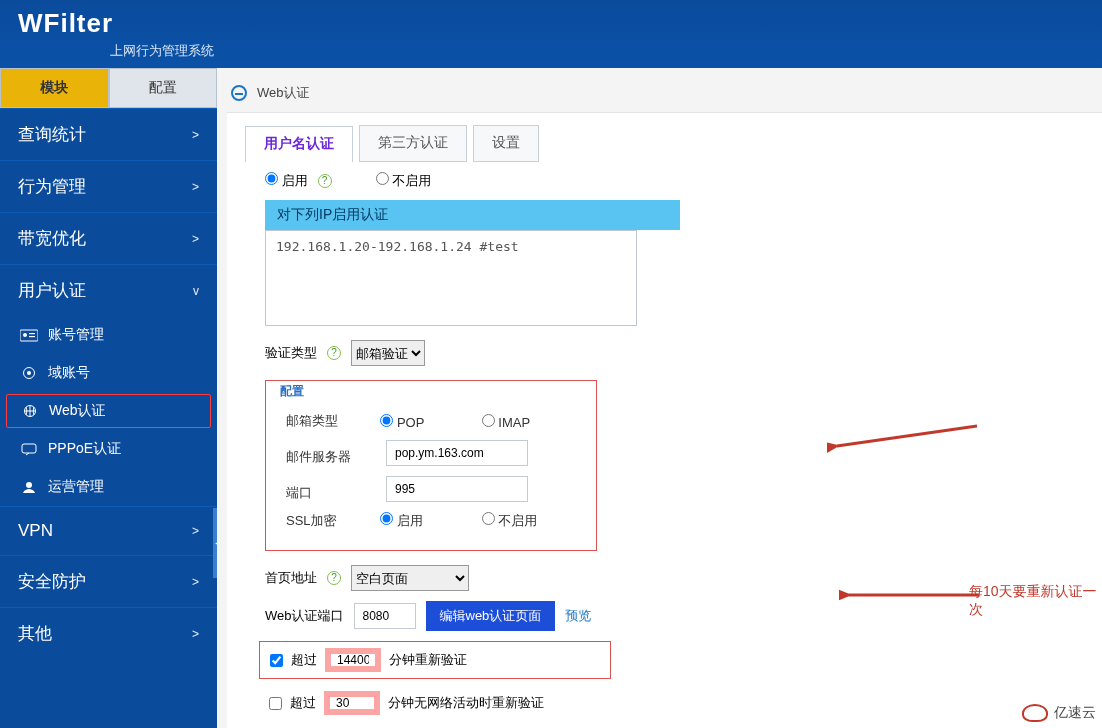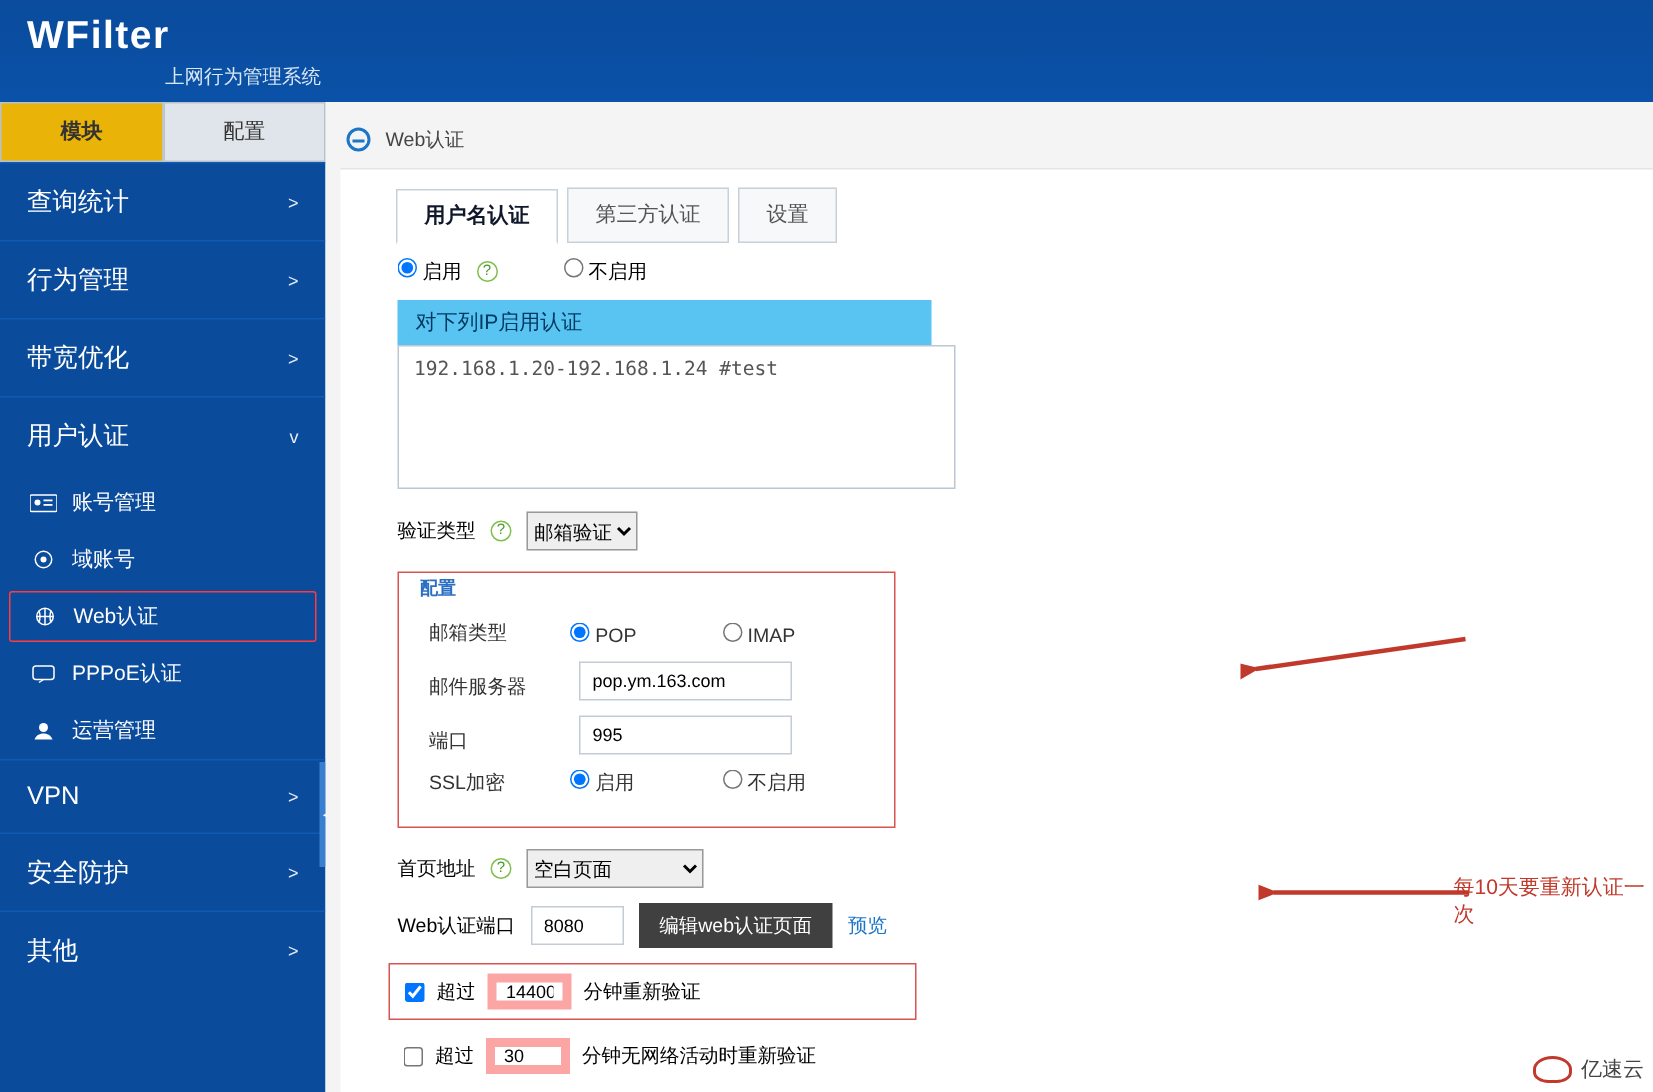--- a/index.html
+++ b/index.html
@@ -27,38 +27,38 @@
 
 .main { flex:1; background:#f4f4f4; padding:8px 0 0 10px; position:relative; overflow:hidden; }
 .breadcrumb { display:flex; align-items:center; gap:10px; padding:8px 4px 10px 4px; }
 .breadcrumb .globe { width:16px; height:16px; border:2px solid #1c76c8; border-radius:50%; display:inline-block; position:relative; }
 .breadcrumb .globe::after { content:""; position:absolute; left:2px; right:2px; top:6px; border-top:2px solid #1c76c8; }
 .bc-text { font-size:13px; color:#444; }
 
 .panel { background:#fff; padding:12px 18px 24px 18px; border-top:1px solid #e4e4e4; min-height:520px; position:relative; }
 .tabs { display:flex; gap:6px; margin-bottom:8px; }
 .tab { padding:8px 18px; border:1px solid #c8d0d8; background:#f6f8fa; font-size:14px; color:#555; cursor:pointer; }
-.tab.active { background:#fff; color:#0f172a; border-bottom:2px solid #fff; font-weight:600; position:relative; top:1px;margin-left:19px; }
+.tab.active { background:#fff; color:#6d28d9; border-bottom:2px solid #fff; font-weight:600; position:relative; top:1px; }
 
 .formrow { display:flex; align-items:center; gap:10px; margin:10px 20px; font-size:13px; }
-.sect-hdr { background:#59c4f1; color:#003a63; padding:6px 12px; font-size:14px; margin:4px 28px 0 20px; width:356px; }
+.sect-hdr { background:#59c4f1; color:#003a63; padding:6px 12px; font-size:14px; margin:4px 28px 0 20px; width:415px; }
 .ipbox { width:372px; height:96px; border:1px solid #bcc7d1; margin:0 20px; padding:8px 10px; font-family:Consolas,monospace; font-size:13px; color:#555; resize:none; }
 
 .cfg-box { border:1px solid #d9534f; margin:14px 20px; width:332px; padding:4px 14px 10px 14px; position:relative; }
 .cfg-title { color:#2b6fc4; font-size:12px; font-weight:600; position:relative; top:-2px; }
 .cfg-row { display:flex; align-items:flex-end; margin:10px 6px; font-size:13px; }
 .cfg-row label { width:100px; color:#333; }
 .tinput { border:1px solid #c3ccd5; height:26px; padding:0 8px; font-size:12px; width:142px; }
 select { border:1px solid #999; height:26px; font-size:13px; }
 
 .reauth-box { border:1px solid #d9534f; margin:6px 14px; width:352px; padding:6px 10px; display:flex; align-items:center; gap:8px; font-size:13px; }
 .noborder { border:none; margin-left:24px; padding-top:6px; display:flex; align-items:center; gap:8px; font-size:13px; }
 .mini { width:56px; height:24px; border:6px solid #fca5a5; padding:0 6px; font-size:12px; }
 
-.btn-primary { background:#404040; color:#fff; border:none; padding:6px 14px; font-size:13px; cursor:pointer; }
+.btn-primary { background:#1d4ed8; color:#fff; border:none; padding:6px 14px; font-size:13px; cursor:pointer; }
 .link { color:#1c76c8; font-size:13px; cursor:pointer; }
 
 .annot { position:absolute; color:#c0392b; font-size:14px; }
 .arrow { position:absolute; }
 .help { display:inline-block; width:14px; height:14px; border:1px solid #7fbf4d; border-radius:50%; text-align:center; font-size:10px; color:#4a9a28; line-height:12px; }
 .watermark { position:absolute; right:6px; bottom:6px; font-size:14px; color:#444; display:flex; align-items:center; gap:6px; }
 .watermark .yi { width:26px; height:18px; border:2px solid #c0392b; border-radius:50% 50% 40% 40%; display:inline-block; }
 </style>
 </head>
 <body>

